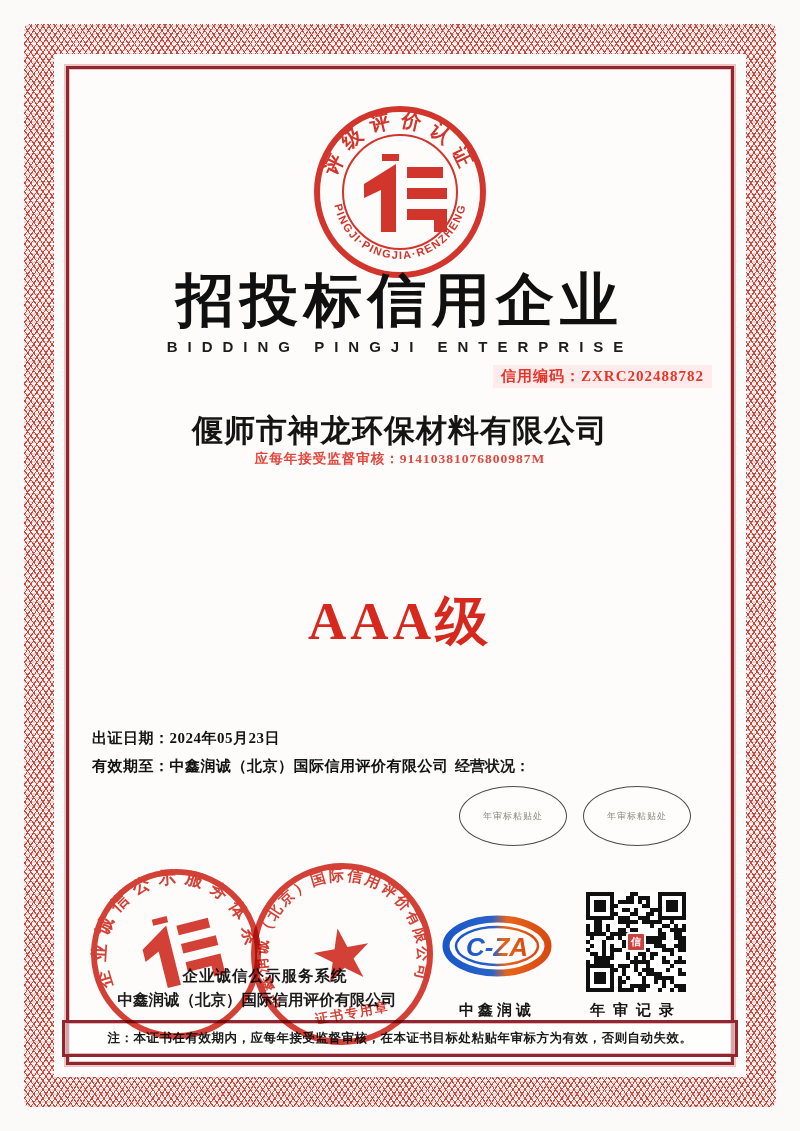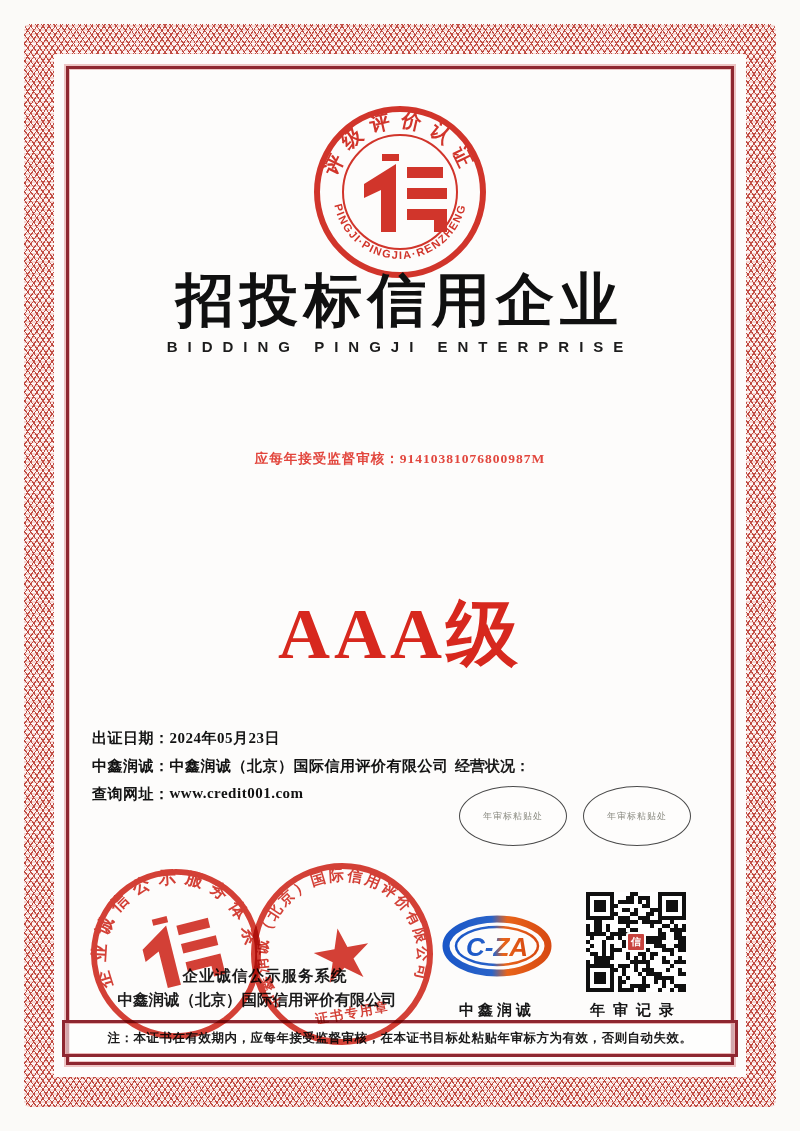--- a/index.html
+++ b/index.html
@@ -54,21 +54,21 @@
     position:absolute;top:450px;left:0;right:0;text-align:center;
     font-size:13.5px;font-weight:700;color:#e2463d;letter-spacing:1px;
   }
   .statement{
     position:absolute;top:490px;left:99px;width:604px;
     font-size:19px;line-height:29px;font-weight:700;color:#111;
     text-indent:2em;text-align:justify;
   }
   .rating{
     position:absolute;top:586px;left:0;right:0;text-align:center;
-    font-size:72px;font-weight:700;letter-spacing:4px;color:#d7281e;
+    font-size:53px;font-weight:700;letter-spacing:4px;color:#d7281e;
   }
 
   
   .details{position:absolute;left:92px;top:729px;}
   .detail-row{display:flex;font-size:15px;font-weight:700;color:#121212;margin-bottom:9px;letter-spacing:.5px;}
   .detail-row .lbl{white-space:nowrap;}
   .annual-label{position:absolute;left:455px;top:757px;font-size:15px;font-weight:700;}
   .sticker{
     position:absolute;width:106px;height:58px;border:1.5px solid #4a4a4a;border-radius:50%;
     display:flex;align-items:center;justify-content:center;
@@ -135,37 +135,35 @@
         <textPath href="#arcTop" startOffset="50%">评级评价认证</textPath>
       </text>
       <text font-size="11" font-weight="bold" fill="#d1352b" letter-spacing="1.5" text-anchor="middle" font-family="Liberation Sans,sans-serif">
         <textPath href="#arcBot" startOffset="50%">PINGJI·PINGJIA·RENZHENG</textPath>
       </text>
       <use href="#xinlogo"></use>
     </svg>
 
     <div class="title">招投标信用企业</div>
     <div class="title-en">BIDDING PINGJI ENTERPRISE</div>
-
+    <div class="code-line"><span>信用编码：</span><span>ZXRC202488782</span></div>
+
+    <div class="company">偃师市神龙环保材料有限公司</div>
     <div class="uscc"><span>应每年接受监督审核：</span><span>91410381076800987M</span></div>
 
     <div class="rating">AAA级</div>
 
     <div class="details">
       <div class="detail-row">
           <span class="lbl">出证日期：</span>
           <span>2024年05月23日</span>
         </div>
       <div class="detail-row">
-          <span class="lbl">中鑫润诚：</span>
+          <span class="lbl">有效期至：</span>
           <span>中鑫润诚（北京）国际信用评价有限公司</span>
-        </div>
-      <div class="detail-row">
-          <span class="lbl">查询网址：</span>
-          <span>www.credit001.com</span>
         </div>
     </div>
 
     <div class="annual-label">经营状况：</div>
     <div class="sticker s1">年审标粘贴处</div>
     <div class="sticker s2">年审标粘贴处</div>
 
     <svg class="seal-left" viewBox="0 0 176 176">
       <defs>
           <path id="arcL" d="M 30,130 A 72,72 0 1 1 146,130" fill="none"></path>

